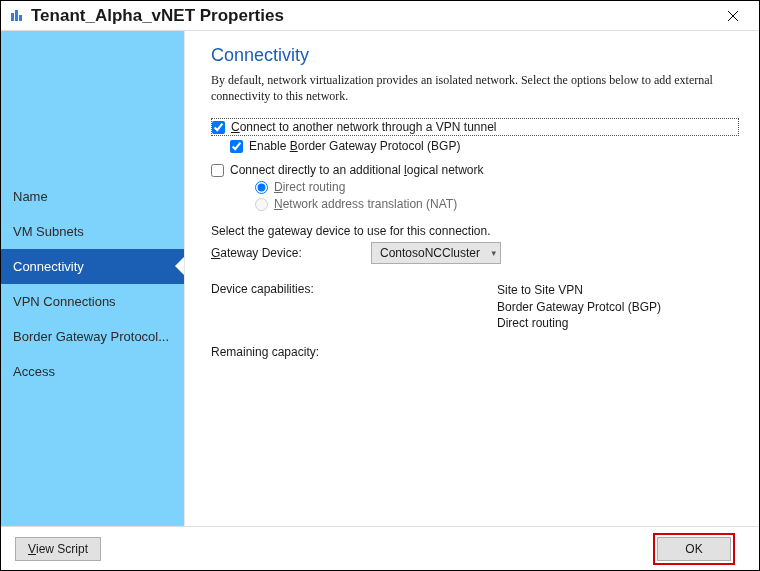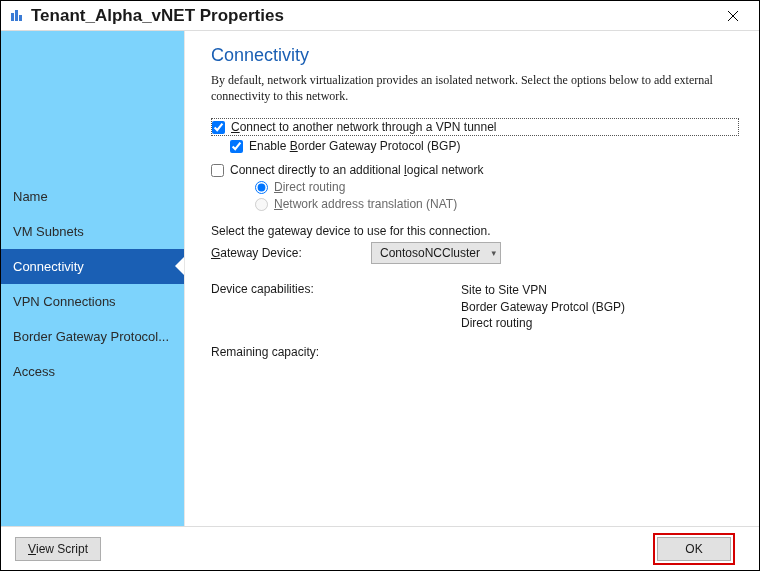--- a/index.html
+++ b/index.html
@@ -125,21 +125,21 @@
     display:flex; align-items:center;
     padding:0 4px 0 8px;
     font-size:12px;
     cursor:default;
   }
   .dropdown .dd-text { flex:1; }
   .dropdown .dd-arrow { font-size:9px; color:#555; margin-left:6px; }
   .info-row { display:flex; margin:2px 0; }
   .info-label { width:250px; font-size:12px; }
   .info-values { font-size:12px; }
-  .info-values div { line-height:1.35; }
+  .info-values div { line-height:1.35;margin-left:36px; }
   .info-block { margin-bottom:14px; }
 
   .footer {
     height:44px;
     border-top:1px solid #ddd;
     display:flex;
     align-items:center;
     padding: 0 14px;
   }
   .btn {

